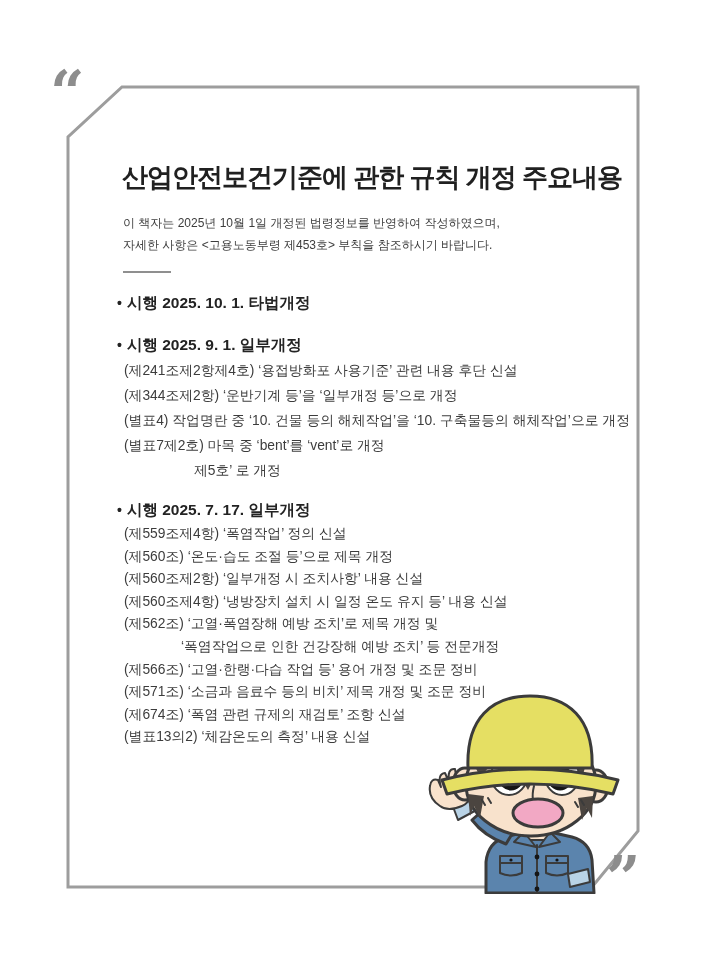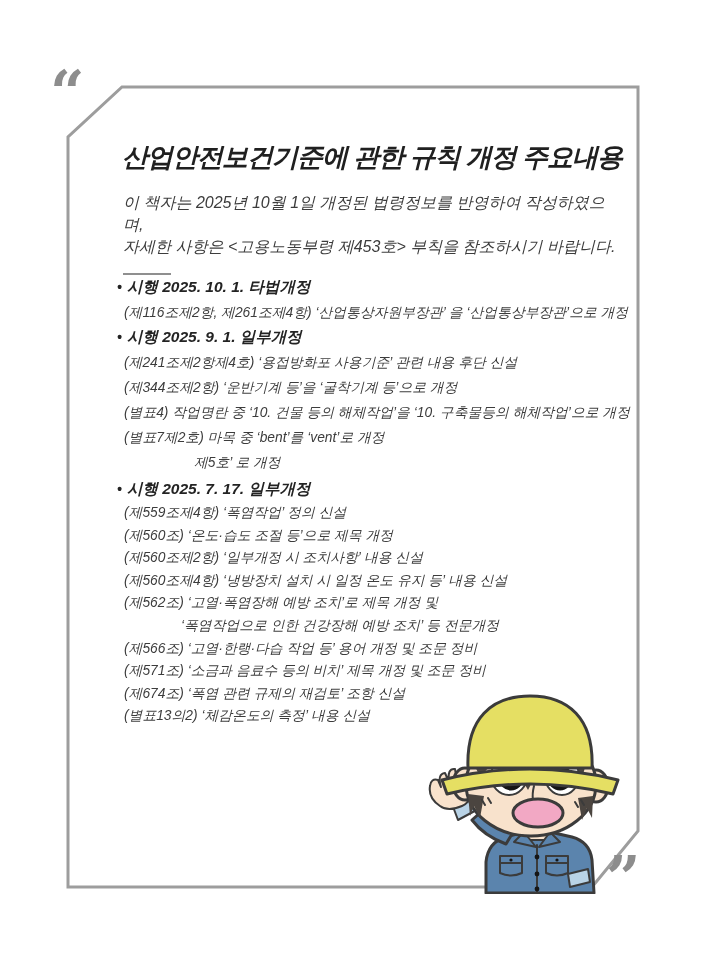--- a/index.html
+++ b/index.html
@@ -17,29 +17,29 @@
   }
   .frame-svg{position:absolute;left:0;top:0;z-index:1;}
   .frame-poly{fill:none;stroke:var(--frame);stroke-width:3;stroke-linejoin:miter;}
   .quote{
     position:absolute;z-index:2;color:var(--quote);
     font-family:"DejaVu Serif","Liberation Serif",serif;font-weight:bold;
     font-size:60px;line-height:1;letter-spacing:-4px;
   }
   .quote-open{left:50px;top:62px;}
   .quote-close{left:606px;top:848px;}
-  .content{position:absolute;left:117px;top:140px;width:505px;z-index:2;font-style:italic;}
+  .content{position:absolute;left:117px;top:160px;width:505px;z-index:2;}
   .page-title{
     font-size:26px;font-weight:700;color:var(--title);
     letter-spacing:-1px;margin-left:5px;white-space:nowrap;
   }
-  .intro{margin-top:17px;margin-left:6px;font-size:16px;line-height:22px;color:var(--body);}
+  .intro{margin-top:17px;margin-left:6px;font-size:12px;line-height:22px;color:var(--body);}
   .divider{margin:15px 0 0 6px;width:48px;height:2px;background:var(--divider);}
-  .section{}
-  .section.s3{margin-top:2px;}
+  .section{margin-top:18px;}
+  .section.s3{margin-top:15px;}
   .sec-header{
     font-size:15.5px;font-weight:700;color:var(--heading);
     line-height:24px;white-space:nowrap;
   }
   .sec-header .bullet{margin-right:5px;font-size:14px;}
   .sec-items{margin-top:1px;}
   .item{
     font-size:13.8px;color:var(--body);padding-left:7px;
     line-height:25px;height:25px;white-space:nowrap;
   }
@@ -71,32 +71,29 @@
     <div>이 책자는 2025년 10월 1일 개정된 법령정보를 반영하여 작성하였으며,</div>
     <div>자세한 사항은 &lt;고용노동부령 제453호&gt; 부칙을 참조하시기 바랍니다.</div>
   </div>
 
   <div class="divider"></div>
 
   <section class="section s1">
     <div class="sec-header">
       <span class="bullet">•</span><span>시행 2025. 10. 1. 타법개정</span>
     </div>
-    <div class="sec-items">
-      <div class="item">(제116조제2항, 제261조제4항) ‘산업통상자원부장관’ 을 ‘산업통상부장관’으로 개정</div>
-    </div>
   </section>
 
   <section class="section s2">
     <div class="sec-header">
       <span class="bullet">•</span><span>시행 2025. 9. 1. 일부개정</span>
     </div>
     <div class="sec-items">
       <div class="item">(제241조제2항제4호) ‘용접방화포 사용기준’ 관련 내용 후단 신설</div>
-      <div class="item">(제344조제2항) ‘운반기계 등’을 ‘굴착기계 등’으로 개정</div>
+      <div class="item">(제344조제2항) ‘운반기계 등’을 ‘일부개정 등’으로 개정</div>
       <div class="item">(별표4) 작업명란 중 ‘10. 건물 등의 해체작업’을 ‘10. 구축물등의 해체작업’으로 개정</div>
       <div class="item">(별표7제2호) 마목 중 ‘bent’를 ‘vent’로 개정</div>
       <div class="item indent-a">제5호’ 로 개정</div>
     </div>
   </section>
 
   <section class="section s3">
     <div class="sec-header">
       <span class="bullet">•</span><span>시행 2025. 7. 17. 일부개정</span>
     </div>

